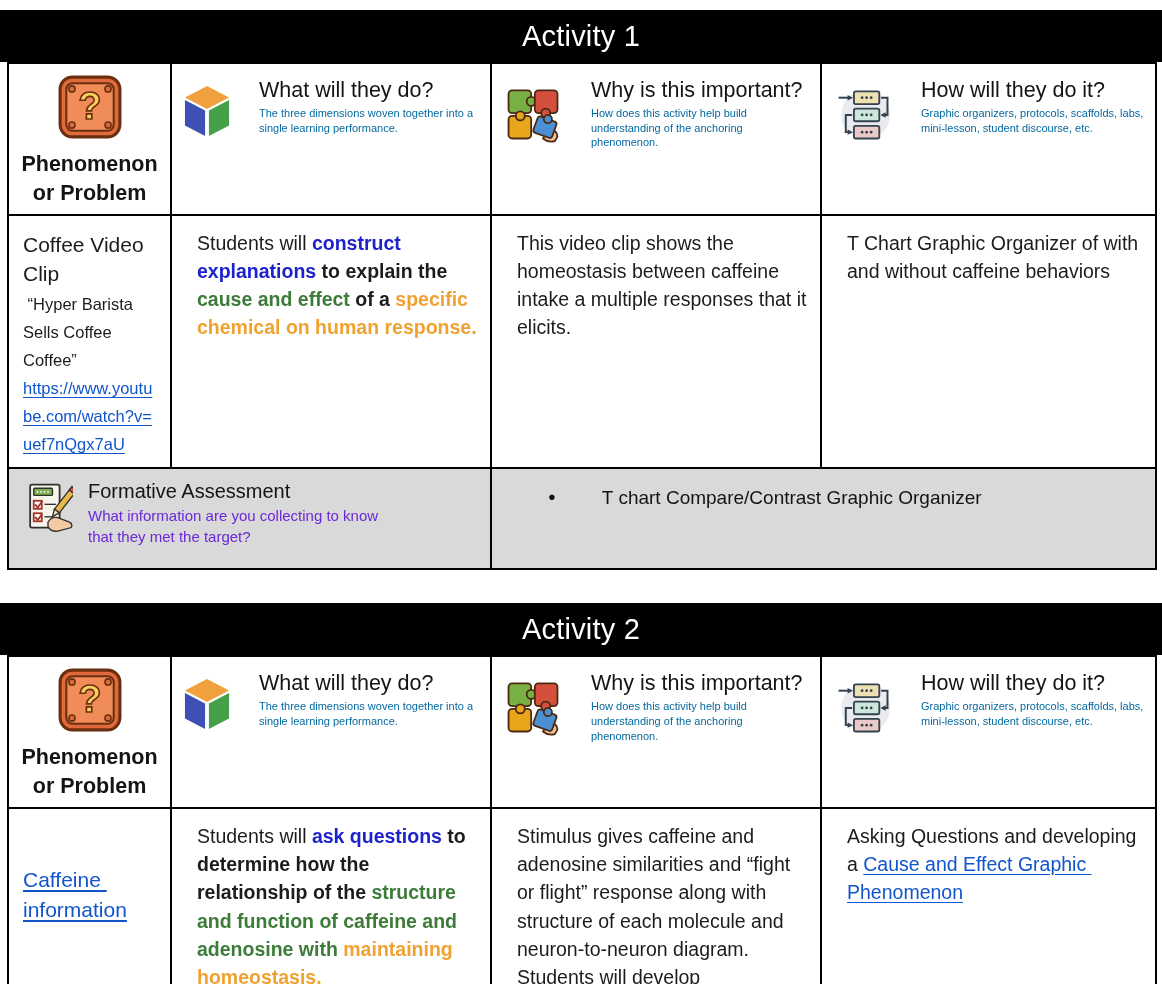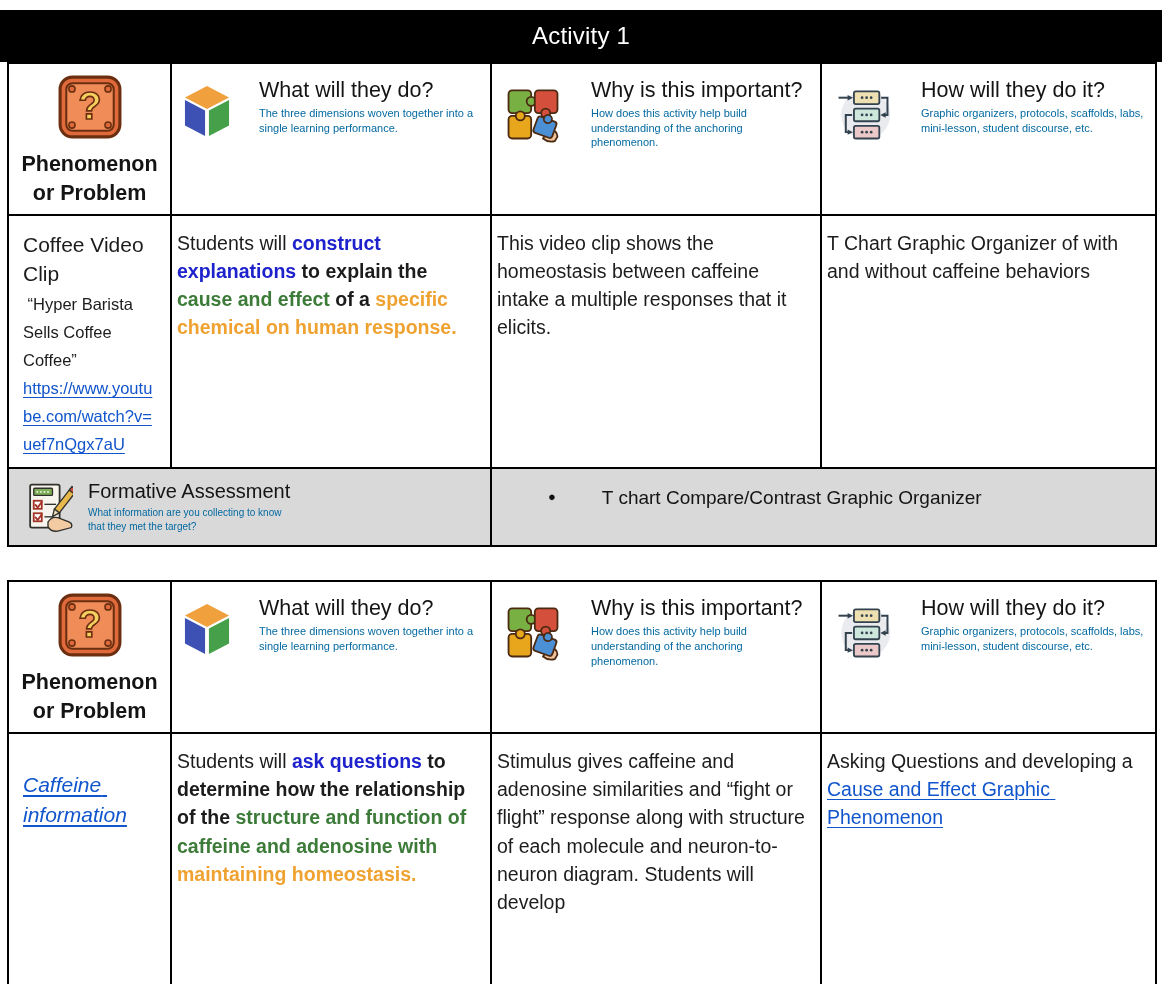--- a/index.html
+++ b/index.html
@@ -9,60 +9,60 @@
     font-family:"Liberation Sans", sans-serif;
     color:var(--text, #1c1c1c);
   }
   .page { padding-top:10px; }
 
   
   .band {
     height:52px; background:var(--band_bg,#000);
     display:flex; align-items:center; justify-content:center;
   }
-  .band-title { color:var(--band_text,#fff); font-size:24px; font-weight:500; letter-spacing:.2px; }
+  .band-title { color:var(--band_text,#fff); font-size:29px; font-weight:500; letter-spacing:.2px; }
 
   
   table.grid { border-collapse:collapse; table-layout:fixed; margin:0 7px; width:1148px; background:#fff; }
   col.c1{width:163px;} col.c2{width:320px;} col.c3{width:330px;} col.c4{width:335px;}
   td { border:2px solid var(--grid,#000); vertical-align:top; background:#fff; }
   tr.r-head { height:138px; }
   tr.r-body { height:240px;margin-top:30px; }
-  tr.r-assess { height:78px; }
+  tr.r-assess { height:101px; }
   tr.r-head2 { height:140px; }
   tr.r-body2 { height:352px; }
 
   
   .ph-head { display:flex; flex-direction:column; align-items:center; padding:10px 4px 6px; }
   .ph-label { font-size:21.5px; line-height:1.35; text-align:center; color:#141414; margin-top:10px;font-weight:bold; }
   .hc { display:flex; gap:29px; padding:14px 8px 10px 12px; align-items:flex-start; }
   .hc .icon { flex:0 0 auto; margin-top:7px; }
   .hc-text { flex:1 1 auto; }
   .hc-title { font-size:21.5px; font-weight:500; color:#141414; margin-bottom:3px; }
   .hc-desc { font-size:11px; line-height:1.33; color:#0369a1; }
   .icon svg { display:block; }
 
   
-  .cell .rich { padding:13px 12px 10px 5px; font-size:19.5px; line-height:1.44; white-space:pre-wrap; }
+  .cell .rich { padding:13px 12px 10px 25px; font-size:19.5px; line-height:1.44; white-space:pre-wrap; }
   .phen-cell .rich { padding:14px 10px 10px 14px; }
-  .phen-cell-a2 .rich { padding-top:36px;font-style:italic; }
+  .phen-cell-a2 .rich { padding-top:56px; }
   .rich .b { font-weight:700; }
   .rich .blue { color:var(--blue,#1d22cc); }
   .rich .green { color:var(--green,#3c7b38); }
   .rich .orange { color:var(--orange,#f0a231); }
   .rich .lg { font-size:21px; line-height:1.4; }
   .rich .sm { font-size:16.5px; line-height:1.3; }
   .rich .brk { word-break:break-all; }
   .rich .link { color:var(--link,#1155cc); text-decoration:underline; text-underline-offset:3px; cursor:pointer; }
 
   
   tr.r-assess td { background:var(--assess_bg,#d9d9d9); }
   .as-wrap { display:flex; gap:15px; padding:11px 10px 8px 14px; align-items:flex-start; }
   .as-title { font-size:20px; font-weight:500; color:#141414; margin-bottom:3px; }
-  .as-desc { font-size:10px; line-height:1.35; color:#0369a1; white-space:pre-line; }
+  .as-desc { font-size:15px; line-height:1.35; color:#6d28d9; white-space:pre-line; }
   .bullet-row { display:flex; align-items:flex-start; padding:16px 10px 0 56px; }
   .bullet { font-size:13px; line-height:1.9; margin-right:27px; color:#111; }
   .bullet-text { font-size:19px; line-height:1.35; color:#141414;margin-left:19px; }
 
   .gap { height:33px; }
 </style>
 </head>
 <body>
 
 <div class="page">
@@ -231,20 +231,23 @@
             </div>
           </td>
         </tr>
       </tbody>
     </table>
   </section>
 
   <div class="gap"></div>
 
   <section>
+    <div class="band">
+      <span class="band-title">Activity 2</span>
+    </div>
     <table class="grid">
       <colgroup>
           <col class="c1">
           <col class="c2">
           <col class="c3">
           <col class="c4">
         </colgroup>
       <tbody>
         <tr class="r-head2">
           <td>

